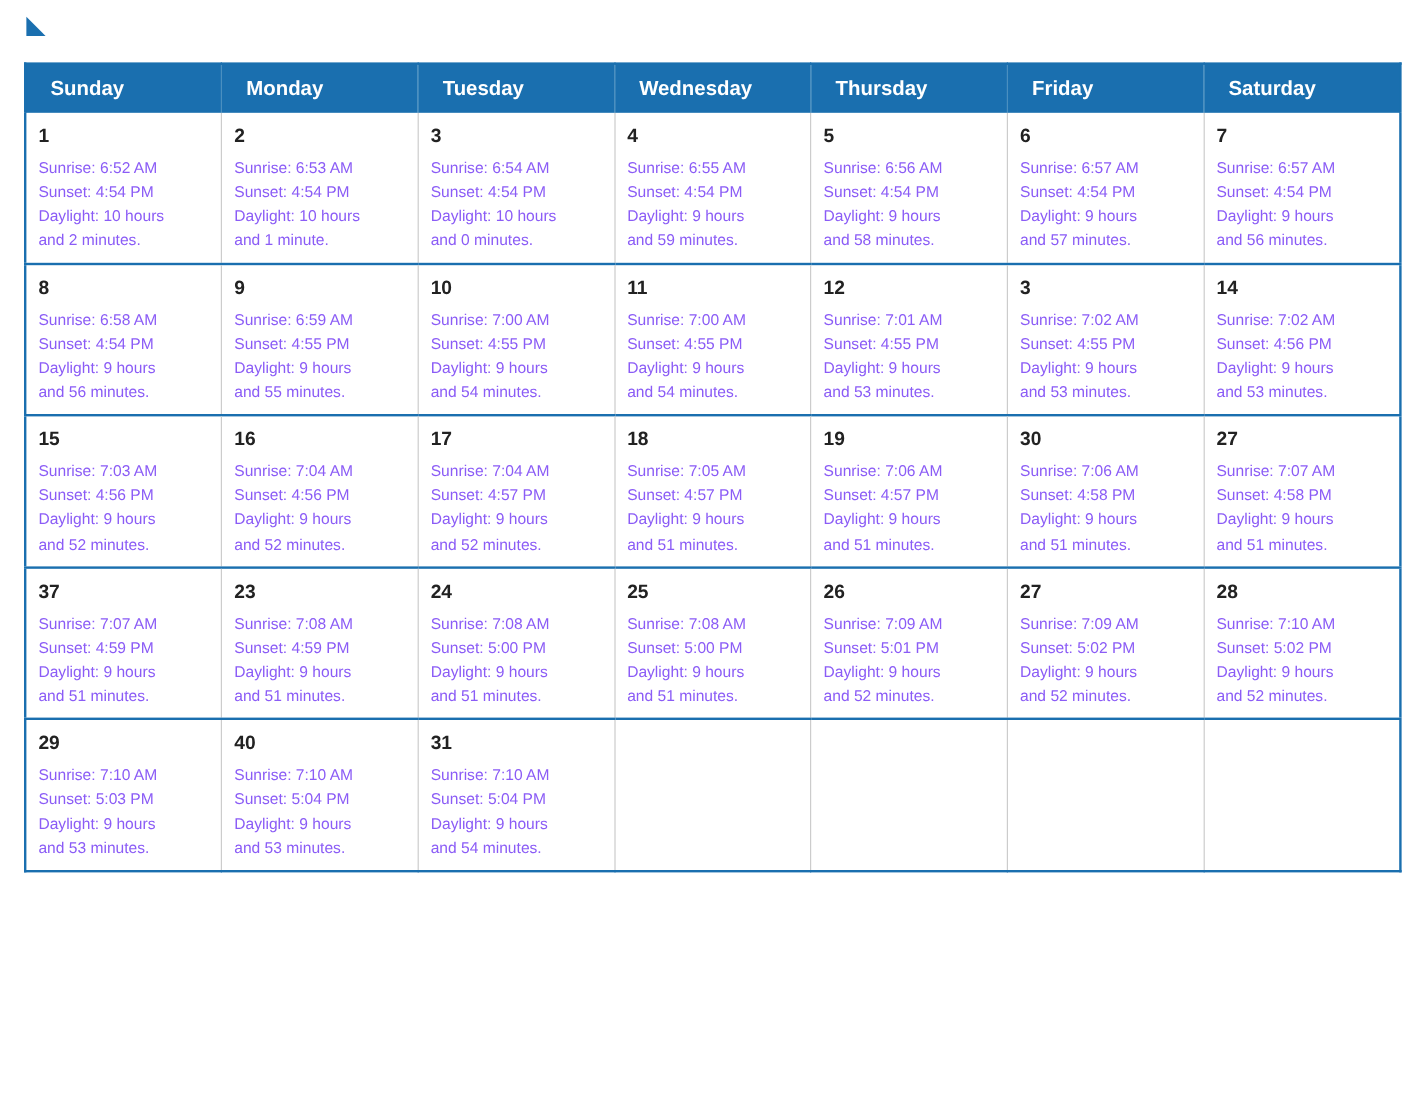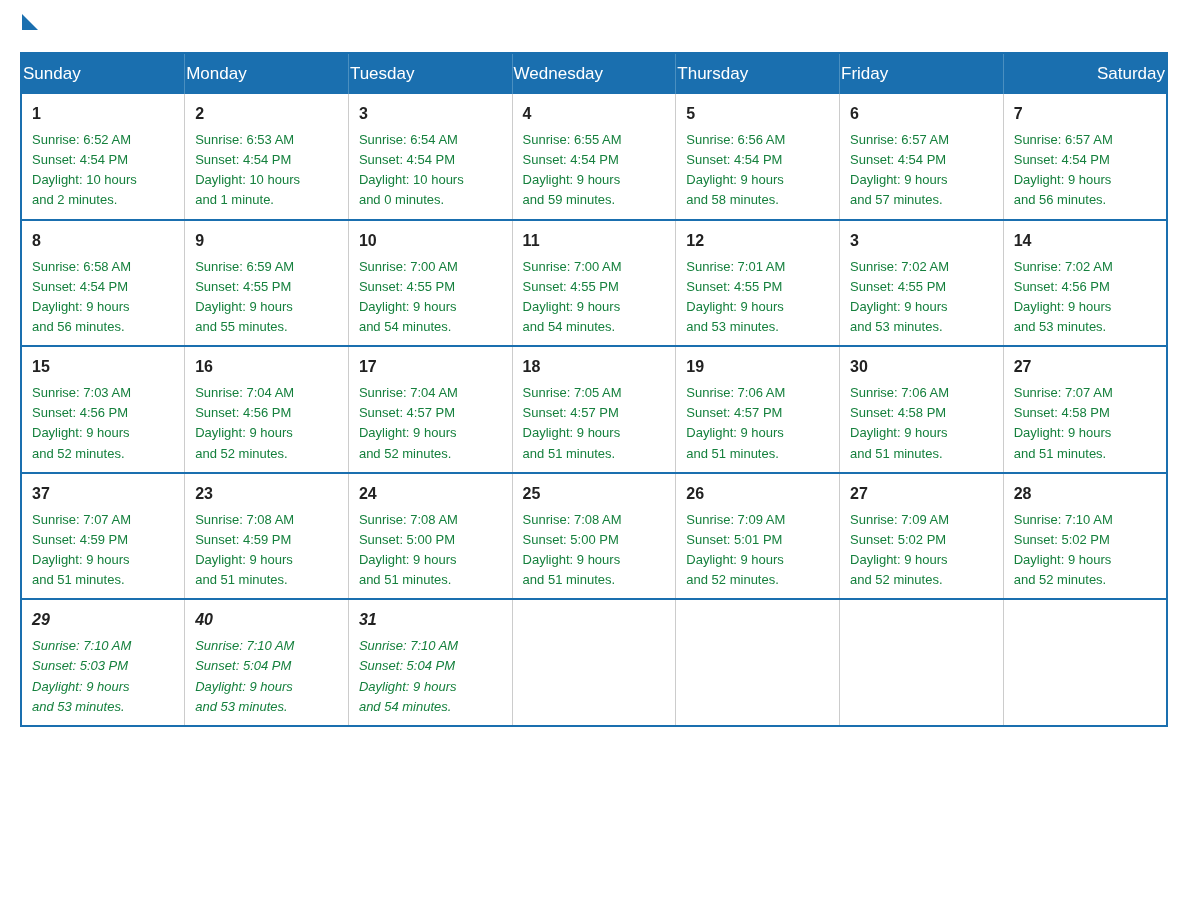--- a/index.html
+++ b/index.html
@@ -42,58 +42,56 @@
       margin-top: 4px;
     }
     .calendar {
       width: 100%;
       border-collapse: collapse;
       border: 2px solid #1a6faf;
     }
     .calendar th {
       background-color: #1a6faf;
       color: #fff;
-      padding: 10px 1px;
+      padding: 10px 20px;
       font-size: 17px;
-      font-weight: normal;
+      font-weight: bold;
       text-align: left;
       border-right: 1px solid #4a8fc0;
     }
     .calendar th:last-child {
       border-right: none;
-      text-align: right;
     }
     .calendar td {
       vertical-align: top;
       padding: 8px 10px;
       border-right: 1px solid #ccc;
       border-bottom: 2px solid #1a6faf;
       width: 14.28%;
       min-height: 100px;
       font-size: 13px;
       color: #333;
       line-height: 1.5;
     }
     .calendar td:last-child {
       border-right: none;
     }
     .calendar tr:last-child td {
       border-bottom: none;
-      font-style: italic;
     }
     .day-number {
       font-size: 16px;
       font-weight: bold;
       color: #222;
       display: block;
       margin-bottom: 4px;
     }
     .day-info {
       font-size: 13px;
-      color: #15803d;
+      color: #8b5cf6;
       line-height: 1.55;
     }
     .empty-cell {
       background: #fff;
     }
     .logo-wrapper {
       display: flex;
       align-items: center;
     }
     .logo-general {

